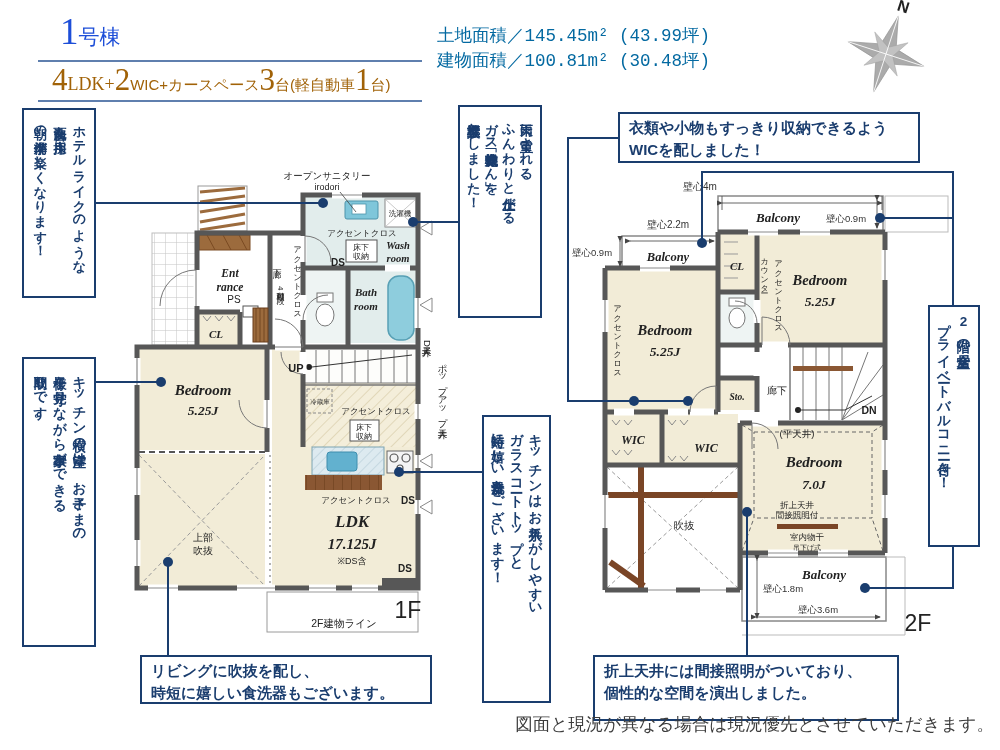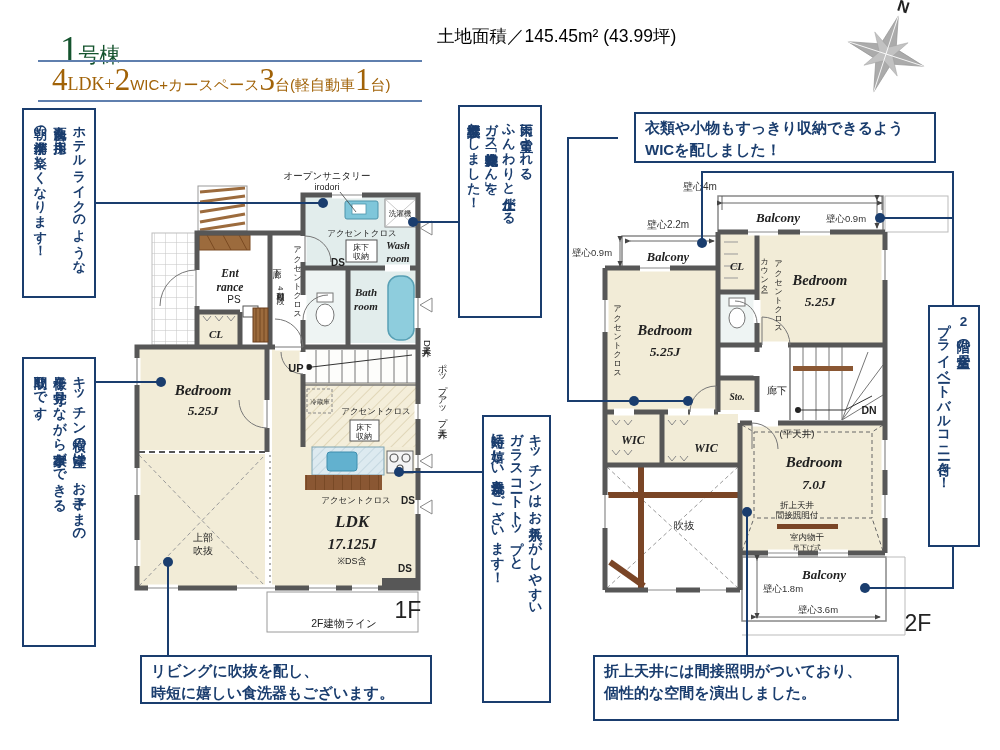--- a/index.html
+++ b/index.html
@@ -6,46 +6,47 @@
   #stage{position:relative;width:1000px;height:750px;background:#fff;overflow:hidden;
          font-family:"Liberation Sans",sans-serif;}
   svg text{font-family:"Liberation Sans",sans-serif;fill:#222;}
   svg text.rm{font-family:"Liberation Serif",serif;font-style:italic;font-weight:bold;}
   svg text.dim{fill:#333;}
   svg text.vert{writing-mode:vertical-rl;}
   .co{position:absolute;box-sizing:border-box;border:2px solid #1a3d6e;background:#fff;
       color:#1a3d6e;font-weight:bold;}
   .co.vert{writing-mode:vertical-rl;text-orientation:upright;padding:7px 5px;}
   .co.horz{padding:3px 9px;}
-  #hdr-left{position:absolute;left:38px;top:28px;width:384px;color:#14532d;}
+  #hdr-left{position:absolute;left:38px;top:10px;width:384px;color:#1d4ed8;}
   .rule{position:absolute;left:38px;width:384px;height:0;border-top:2px solid #5f7fae;}
   .serifnum{font-family:"Liberation Serif",serif;}
   #bldg-no{font-size:21px;padding-left:22px;}
   #bldg-no .bignum{font-size:37px;}
   #layout-line{font-size:15px;padding-left:14px;letter-spacing:0;}
   #layout-line .bignum{font-size:31px;}
   #layout-line .lat{font-size:18px;font-family:"Liberation Serif",serif;}
-  #areas{position:absolute;left:437px;top:24px;color:#000000;font-size:17.5px;line-height:1.45;
-         font-family:Liberation Sans, sans-serif;}
+  #areas{position:absolute;left:437px;top:24px;color:#0369a1;font-size:17.5px;line-height:1.45;
+         font-family:Liberation Mono, monospace;}
   #disclaimer{position:absolute;right:6px;top:712px;color:#3c3c3c;font-size:17.5px;}
 </style>
 </head>
 <body>
 
 <div id="stage">
 
   <div id="hdr-left">
     <div id="bldg-no"><span class="bignum serifnum">1</span><span class="serifnum">号棟</span></div>
   </div>
   <div class="rule" style="top:60px"></div>
   <div id="layout-line" style="position:absolute;left:38px;top:62px;width:384px;color:#a16207;"><span class="bignum serifnum">4</span><span class="lat">LDK+</span><span class="bignum serifnum">2</span><span>WIC+カースペース</span><span class="bignum serifnum">3</span><span>台(軽自動車</span><span class="bignum serifnum">1</span><span>台)</span></div>
   <div class="rule" style="top:100px"></div>
 
   <div id="areas">
     <div>土地面積／145.45m² (43.99坪)</div>
+    <div>建物面積／100.81m² (30.48坪)</div>
   </div>
 
   <svg width="1000" height="750" viewBox="0 0 1000 750" style="position:absolute;left:0;top:0">
     <defs>
       <pattern id="khatch" width="8" height="8" patternUnits="userSpaceOnUse" patternTransform="rotate(45)">
         <rect width="8" height="8" fill="#f4eeda"></rect>
           <line x1="0" y1="0" x2="0" y2="8" stroke="#d9cdab" stroke-width="1.4"></line>
       </pattern>
       <pattern id="chatch" width="7" height="7" patternUnits="userSpaceOnUse" patternTransform="rotate(45)">
         <rect width="7" height="7" fill="#ddeaf0"></rect>
@@ -333,30 +334,31 @@
     <div>雨天に重宝される、</div>
     <div>ふんわりと仕上がる</div>
     <div>ガス乾燥機「乾太くん」を</div>
     <div>標準設置としました！</div>
   </div>
   <div class="co vert" style="left:482px;top:415px;width:69px;height:288px;font-size:13.5px;line-height:1.4;">
     <div>キッチンはお手入れがしやすい</div>
     <div>ガラスコートトップと</div>
     <div>時短に嬉しい食洗器もございます！</div>
   </div>
-  <div class="co horz" style="left:634px;top:112px;width:302px;height:51px;font-size:15px;line-height:1.45;">
+  <div class="co horz" style="left:618px;top:112px;width:302px;height:51px;font-size:15px;line-height:1.45;">
     <div>衣類や小物もすっきり収納できるよう</div>
     <div>WICを配しました！</div>
   </div>
   <div class="co vert" style="left:928px;top:305px;width:52px;height:242px;font-size:13.5px;line-height:1.45;">
     <div>2階の全居室、</div>
     <div>プライベートバルコニー付き！</div>
   </div>
   <div class="co horz" style="left:140px;top:655px;width:292px;height:49px;font-size:15px;line-height:1.45;">
     <div>リビングに吹抜を配し、</div>
     <div>時短に嬉しい食洗器もございます。</div>
   </div>
   <div class="co horz" style="left:593px;top:655px;width:306px;height:66px;font-size:15px;line-height:1.45;">
     <div>折上天井には間接照明がついており、</div>
     <div>個性的な空間を演出しました。</div>
   </div>
 
+  <div id="disclaimer">図面と現況が異なる場合は現況優先とさせていただきます。</div>
 </div>
 
 </body></html>

